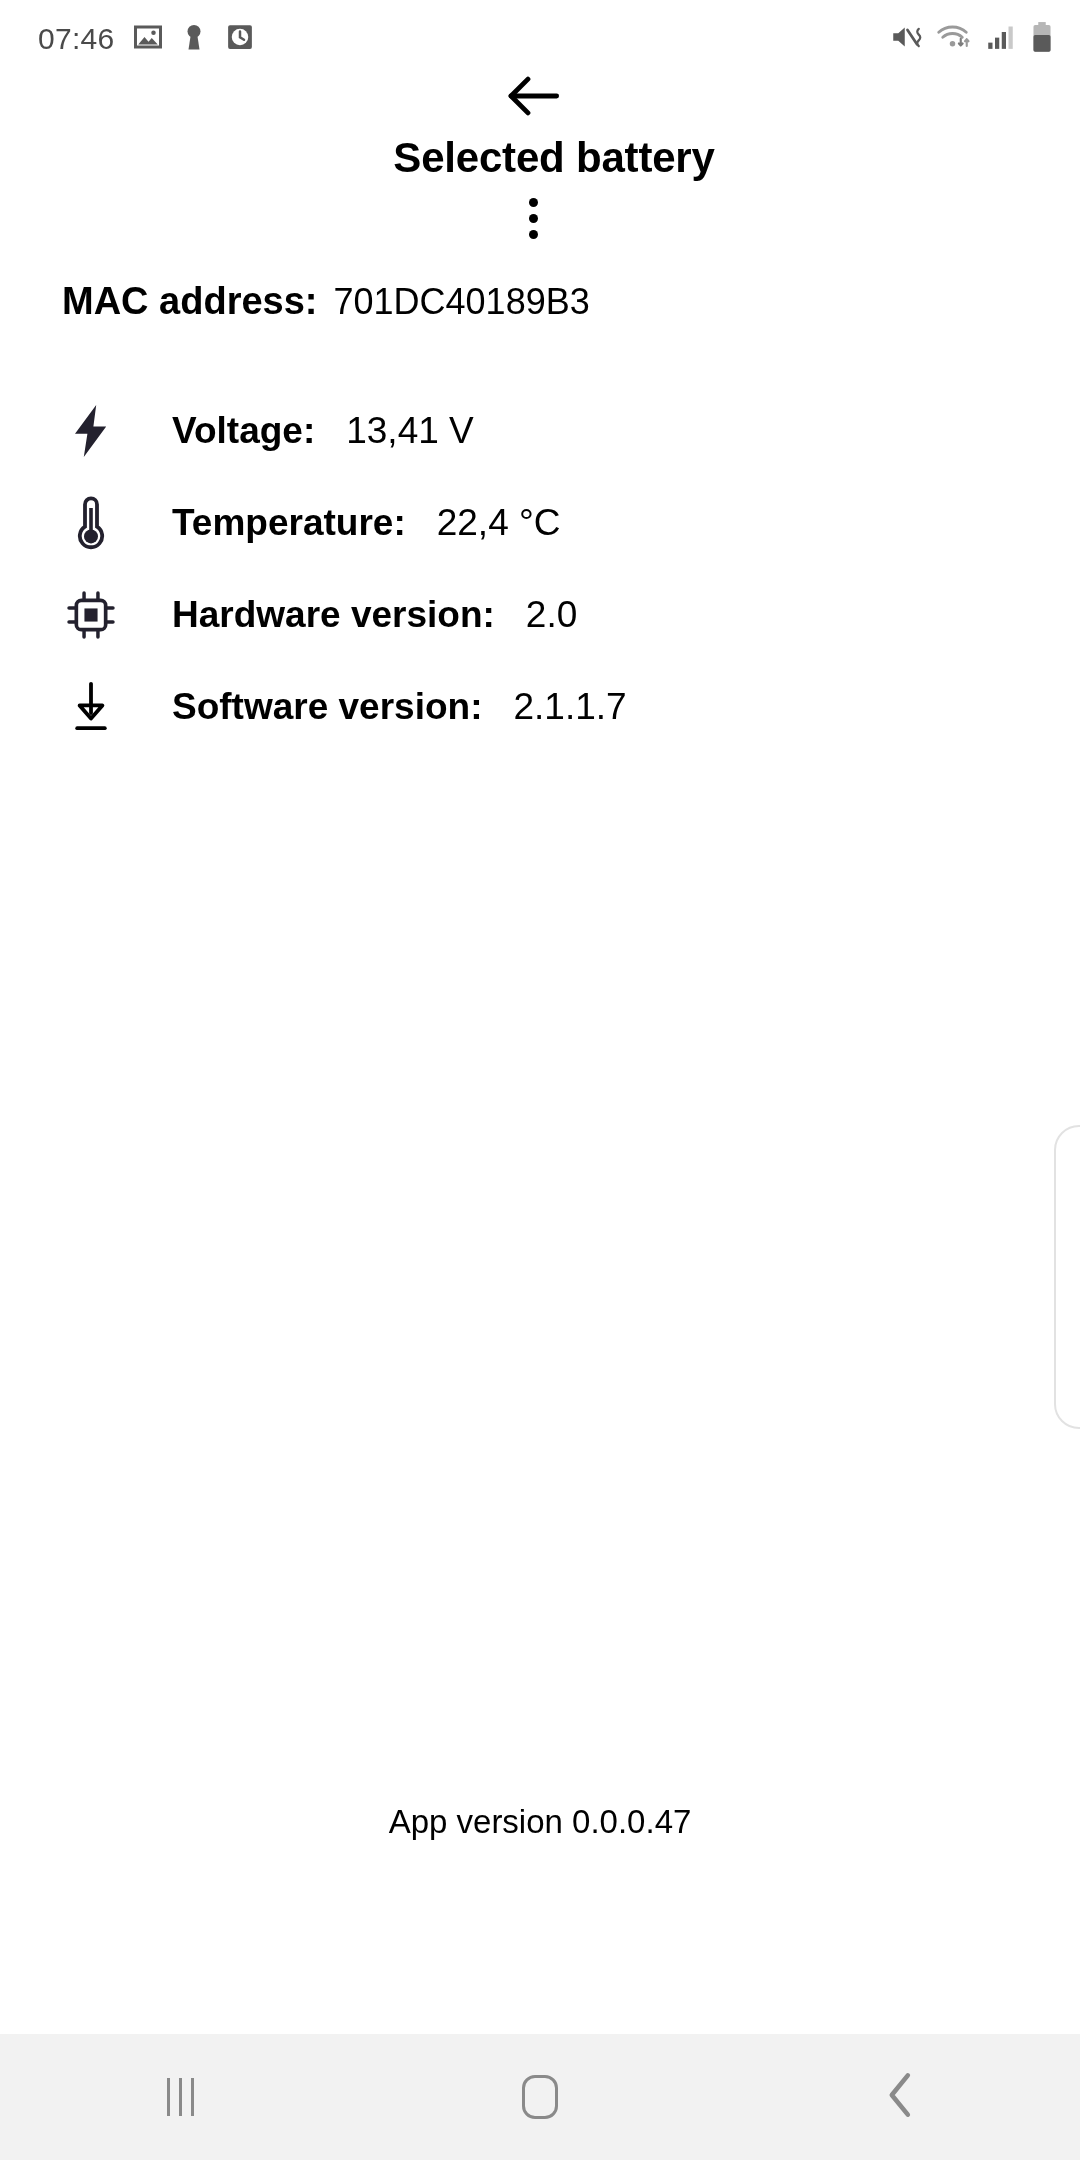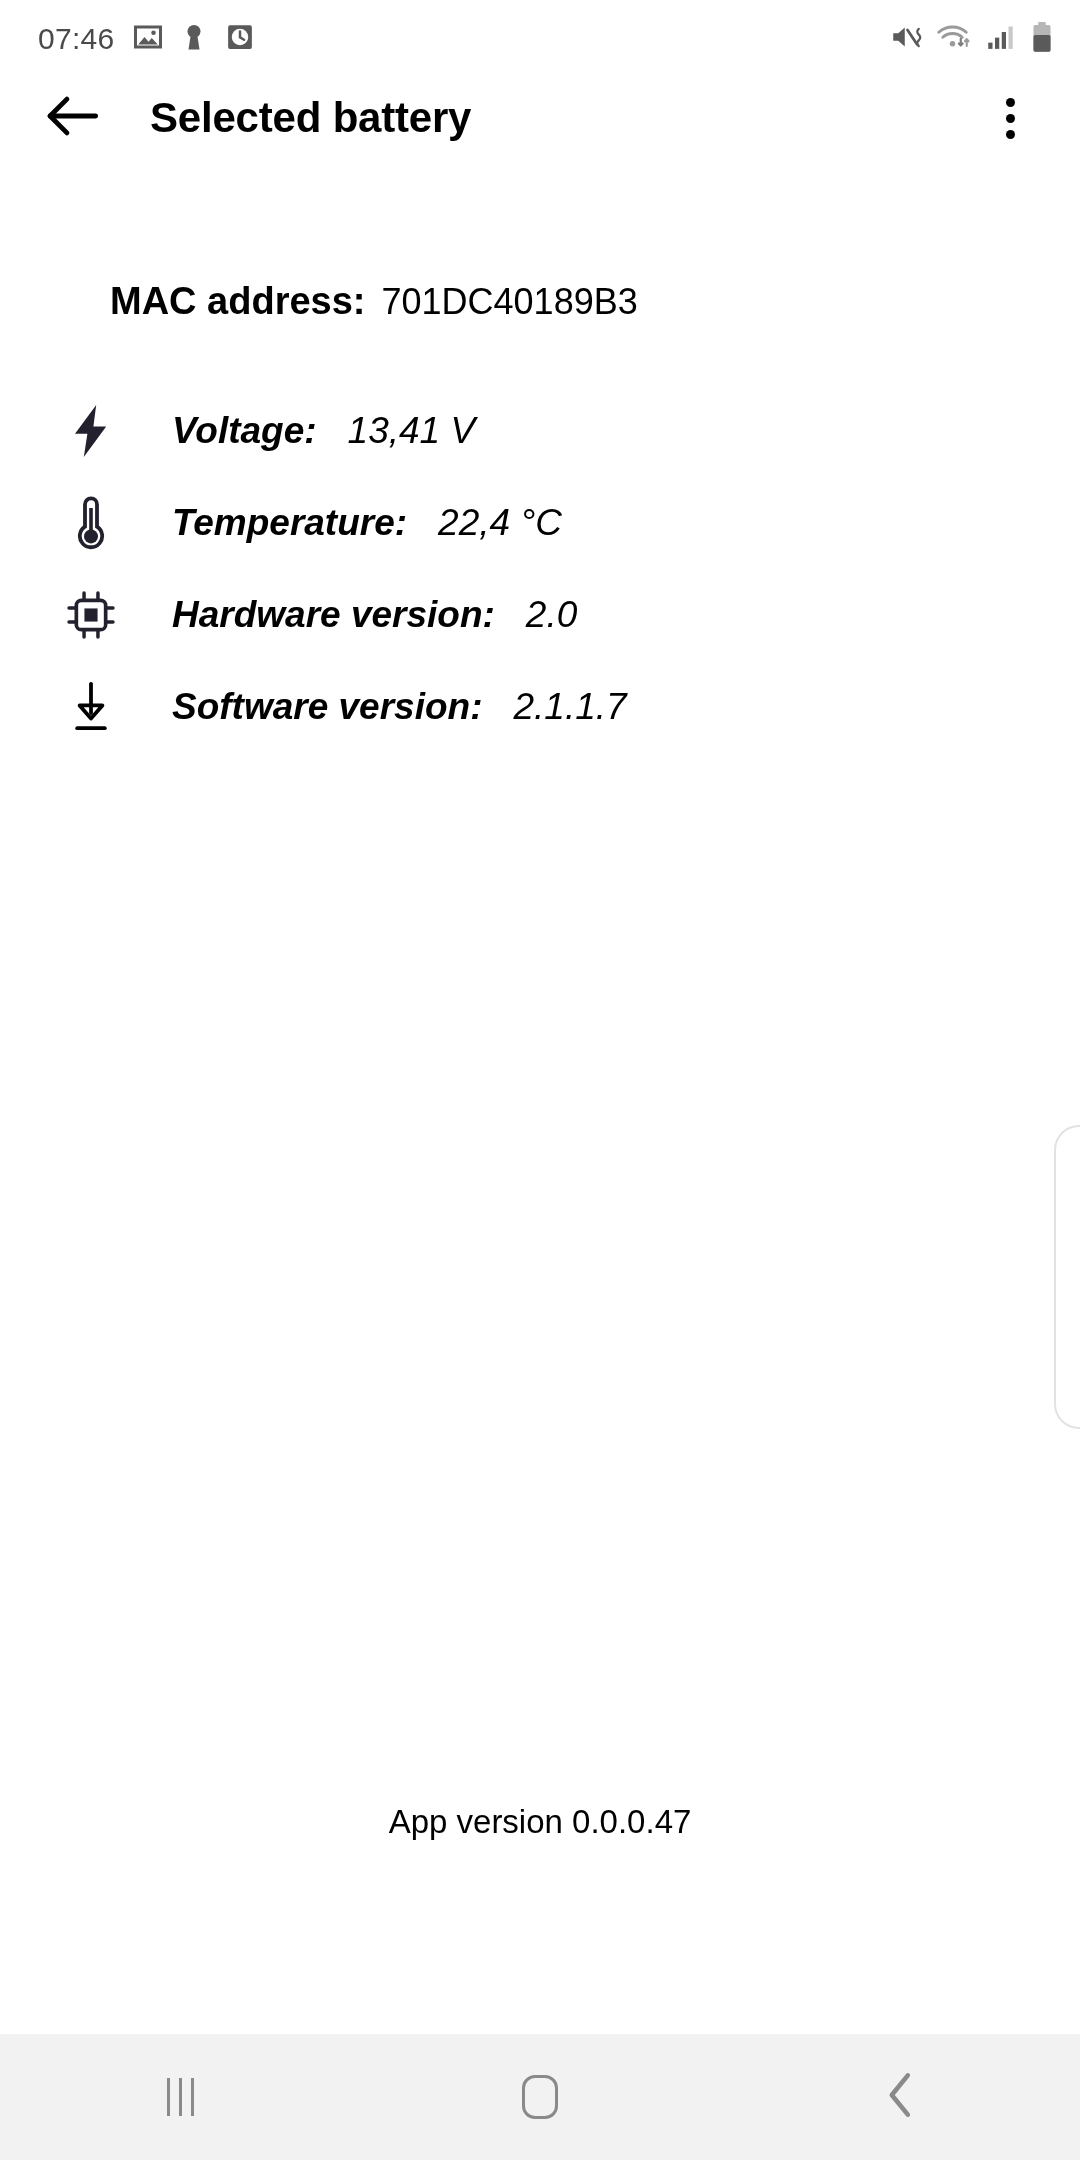--- a/index.html
+++ b/index.html
@@ -41,22 +41,23 @@
     align-items: center;
     gap: 12px;
   }
   .sicon { display: block; }
 
   
   .appbar {
     height: 112px;
     display: flex;
     align-items: center;
-    padding: 0 34px 0 36px;
+    padding: 0 34px 0 20px;
     box-sizing: border-box;
+    flex-direction: column;
   }
   .back-btn {
     width: 72px;
     height: 72px;
     display: flex;
     align-items: center;
     justify-content: center;
     flex: 0 0 auto;
   }
   .appbar-title {
@@ -88,21 +89,20 @@
   
   .content {
     padding: 0 0 0 0;
     position: relative;
   }
   .mac-row {
     display: flex;
     align-items: flex-end;
     padding: 0 0 0 62px;
     margin-top: 106px;
-    margin-left: 48px;
   }
   .mac-label {
     font-size: 38px;
     font-weight: bold;
     white-space: nowrap;
   }
   .mac-value {
     font-size: 36px;
     font-weight: 400;
     margin-left: 16px;
@@ -110,21 +110,20 @@
   }
 
   .info-list {
     margin-top: 62px;
   }
   .info-row {
     display: flex;
     align-items: center;
     height: 92px;
     padding-left: 62px;
-    font-style: italic;
   }
   .info-icon {
     width: 58px;
     flex: 0 0 58px;
     display: flex;
     align-items: center;
     justify-content: center;
   }
   .info-label {
     font-size: 37px;

